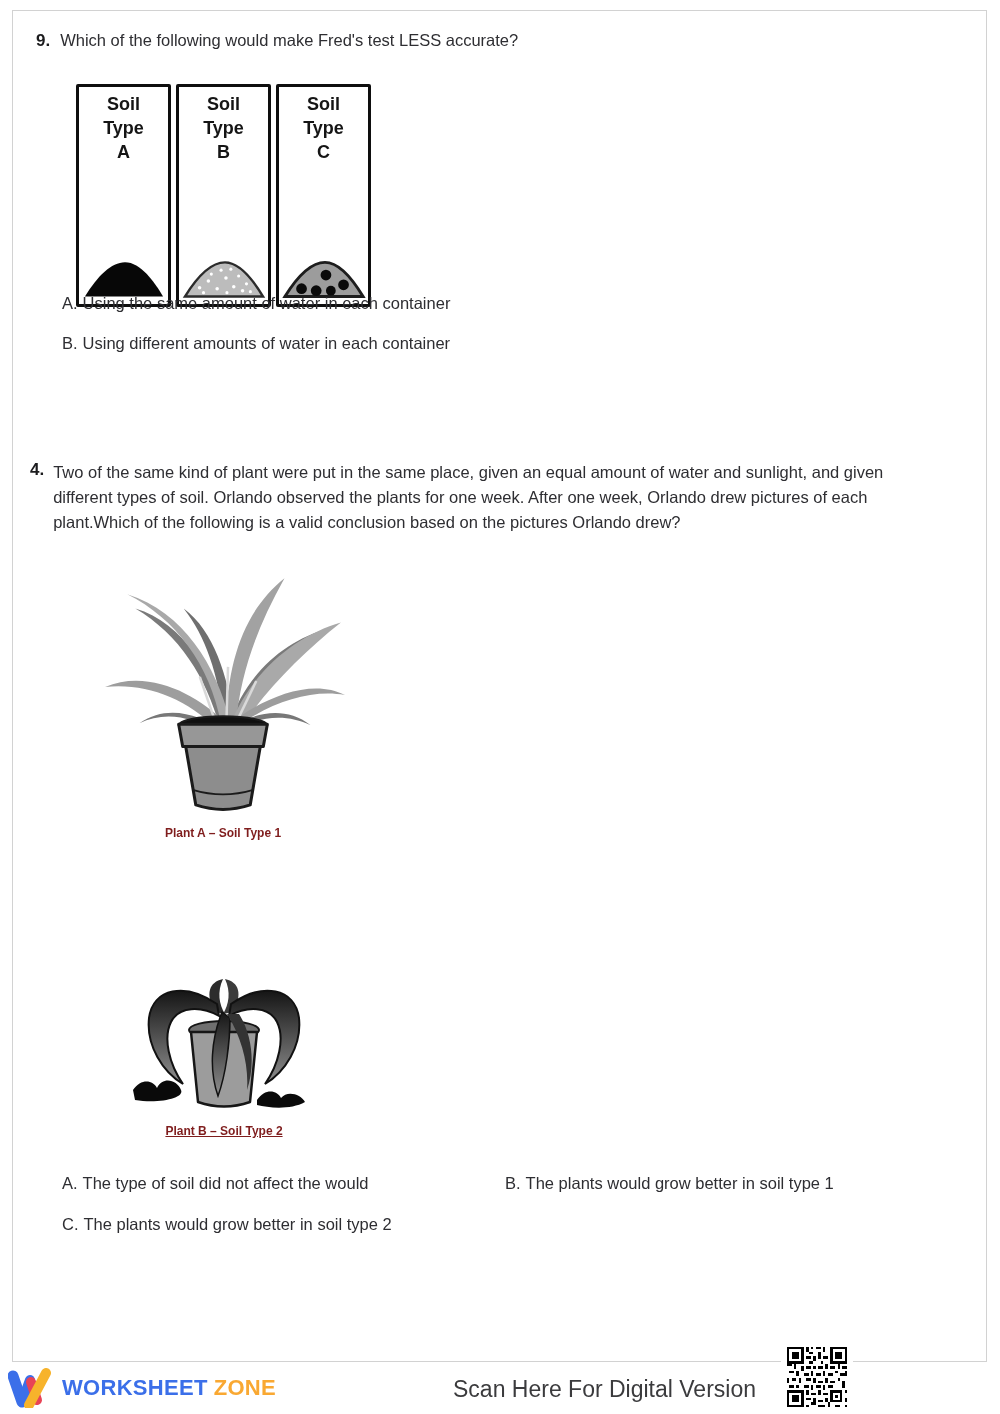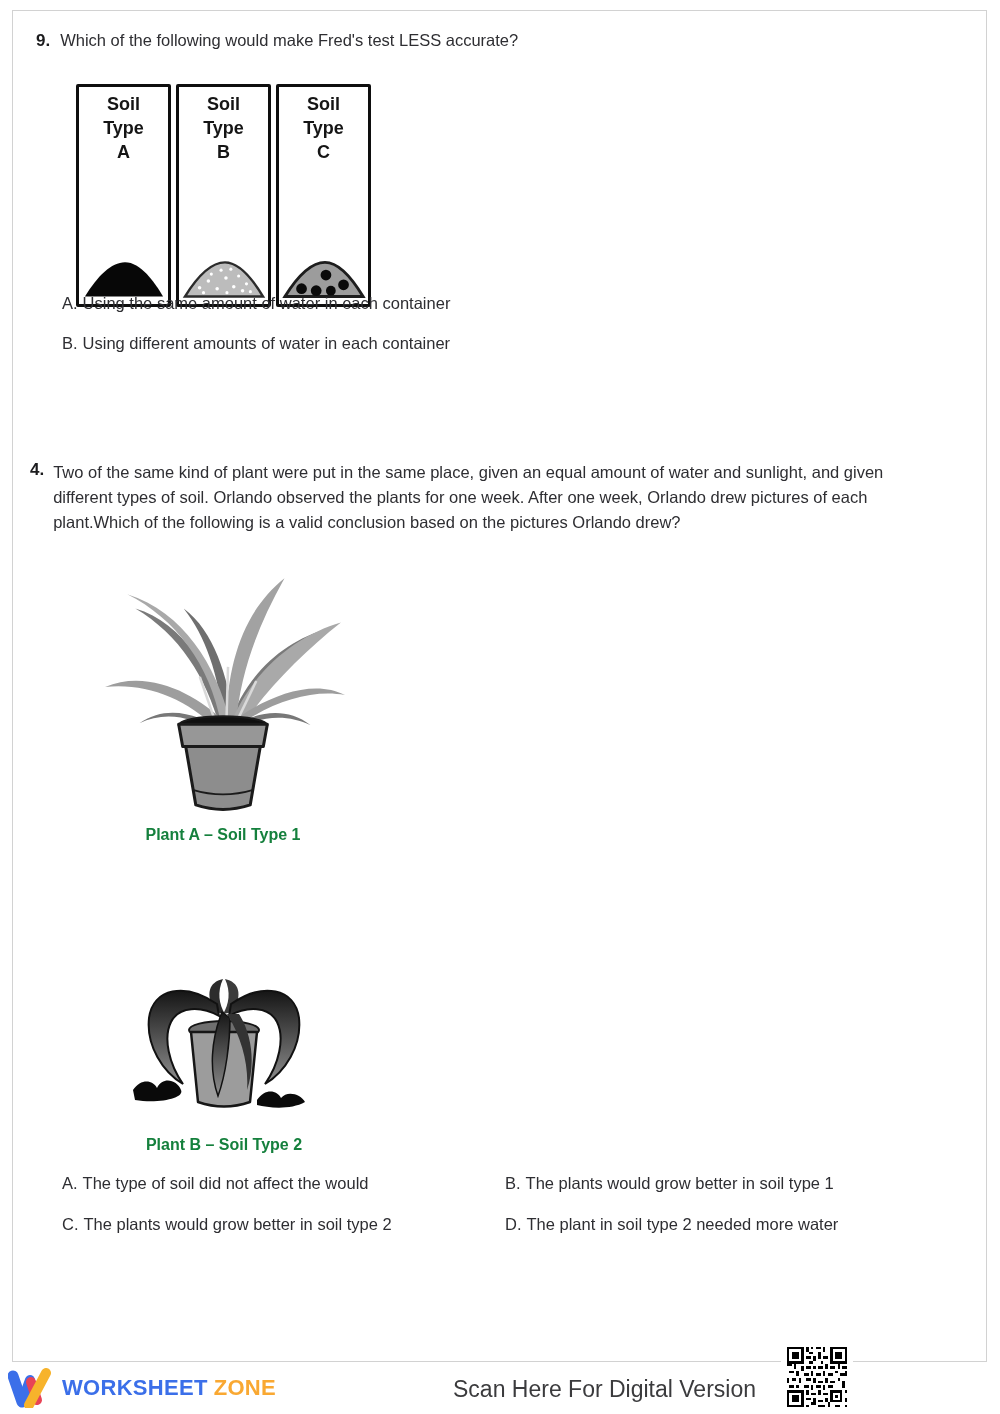--- a/index.html
+++ b/index.html
@@ -27,22 +27,22 @@
   .opts9{position:absolute;left:62px;top:294px;display:flex;flex-direction:column;
          gap:21px;font-size:16.5px;}
   .opts10{position:absolute;left:62px;top:1174px;display:grid;
           grid-template-columns:443px auto;row-gap:22px;font-size:16.5px;}
   .olabel{margin-right:5px;}
 
   
   .figure{position:absolute;text-align:center;}
   .figure-a{left:86px;top:556px;width:274px;}
   .figure-b{left:114px;top:978px;width:220px;}
-  .caption{font-weight:bold;font-size:16px;color:#15803d;margin-top:8px;}
-  .figure-b .caption{margin-top:12px;}
+  .caption{font-weight:bold;font-size:12px;color:#7f1d1d;margin-top:8px;}
+  .figure-b .caption{margin-top:0;text-decoration:underline;}
 
   
   .footer{position:absolute;left:0;top:1363px;width:856px;height:51px;background:#fff;}
   .logo{position:absolute;left:8px;top:5px;display:flex;align-items:center;}
   .brand{margin-left:8px;font-weight:bold;font-size:22px;letter-spacing:.3px;white-space:nowrap;}
   .brand .w1{color:#3b6fe9;}
   .brand .w2{color:#f9a832;margin-left:6px;}
   .scan-text{position:absolute;right:100px;top:13px;font-size:23px;color:#3b3b3d;white-space:nowrap;margin-left:36px;}
   .qr{position:absolute;right:3px;top:-22px;width:72px;height:72px;background:#fff;padding:1px;box-sizing:border-box;}
 </style>
@@ -186,23 +186,20 @@
 
   <div class="opts10">
     <div class="opt">
       <span class="olabel">A.</span><span>The type of soil did not affect the would</span>
     </div>
     <div class="opt">
       <span class="olabel">B.</span><span>The plants would grow better in soil type 1</span>
     </div>
     <div class="opt">
       <span class="olabel">C.</span><span>The plants would grow better in soil type 2</span>
-    </div>
-    <div class="opt">
-      <span class="olabel">D.</span><span>The plant in soil type 2 needed more water</span>
     </div>
   </div>
 
   <div class="footer">
     <div class="logo">
       <svg width="46" height="40" viewBox="0 0 46 40">
         <path d="M5 8 L14 34" stroke="#3b6fe9" stroke-width="11" stroke-linecap="round"></path>
         <path d="M14 34 L22 12" stroke="#3b6fe9" stroke-width="10" stroke-linecap="round"></path>
         <path d="M23 14 L29 32" stroke="#e84356" stroke-width="10" stroke-linecap="round"></path>
         <path d="M38 5 L21 37" stroke="#f7b32b" stroke-width="10" stroke-linecap="round"></path>

